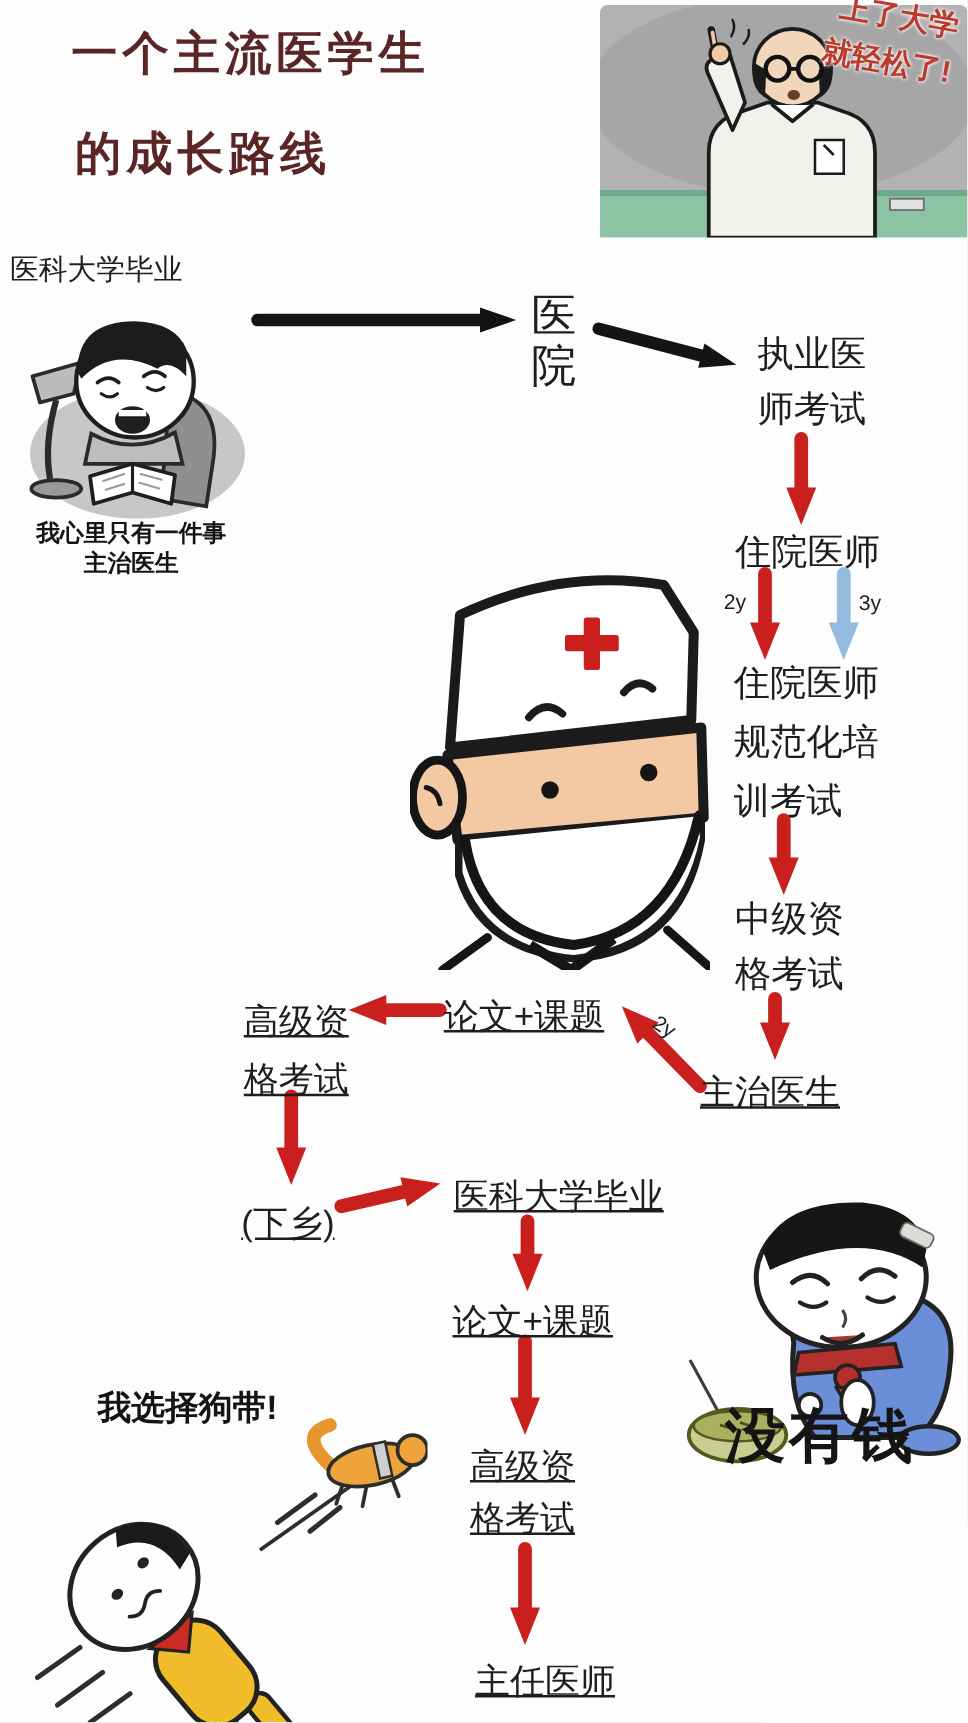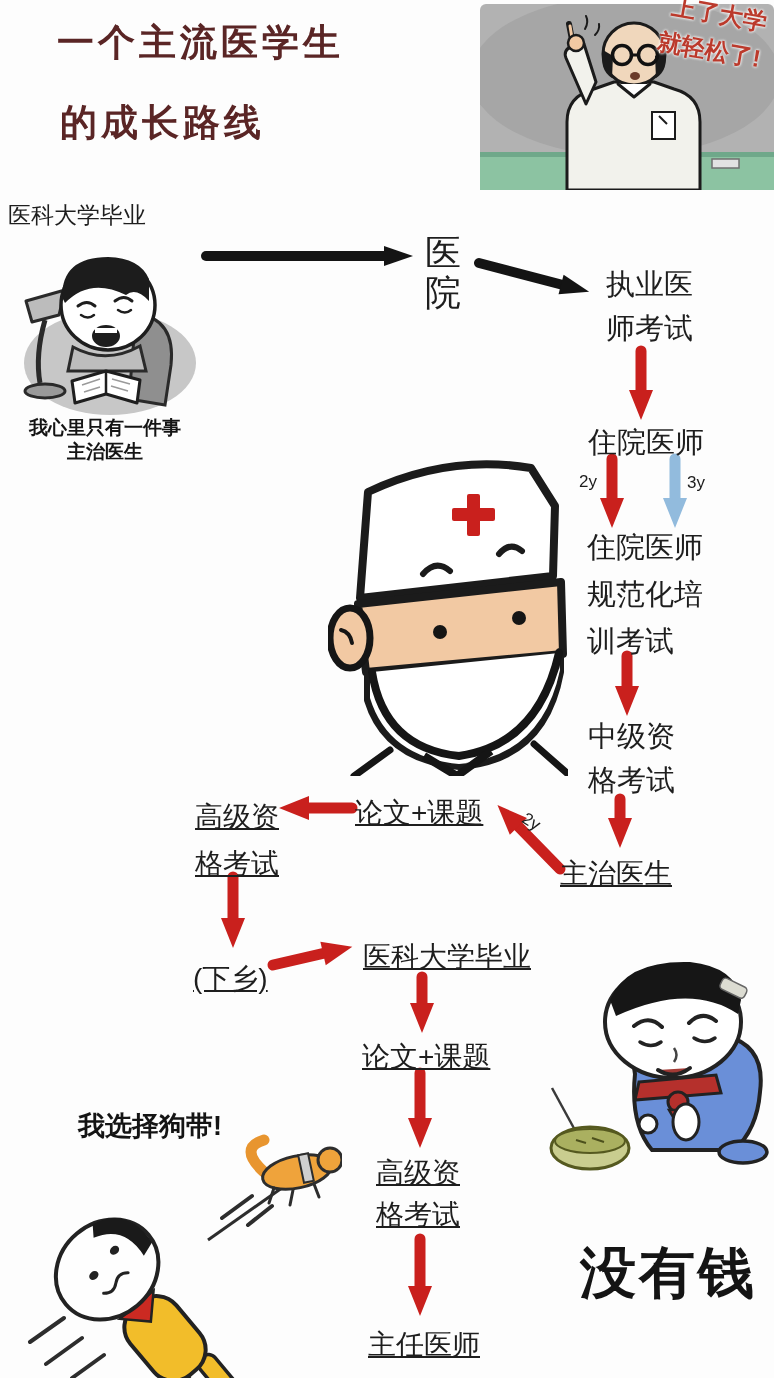--- a/index.html
+++ b/index.html
@@ -182,21 +182,21 @@
 
   <div class="abs node small" style="left:363px;top:934px;">医科大学毕业</div>
 
   <div class="abs node small" style="left:362px;top:1034px;">论文+课题</div>
 
   <div class="abs node small" style="left:376px;top:1152px;line-height:42px;">
     <div>高级资</div>
     <div>格考试</div>
   </div>
 
-  <div class="abs node small" style="left:368px;top:1322px;">主任医师</div>
+  <div class="abs node small" style="left:380px;top:1322px;">主任医师</div>
 
   <svg class="abs" style="left:540px;top:952px;" width="234" height="222" viewBox="0 0 234 222">
     <path d="M95,122 Q88,86 126,82 L186,84 Q226,94 220,140 Q217,178 194,198 L112,198 Q90,172 95,122 Z" fill="var(--meme_blue)" stroke="#222" stroke-width="4"></path>
     <ellipse cx="203" cy="200" rx="24" ry="11" fill="var(--meme_blue)" stroke="#222" stroke-width="3.5"></ellipse>
     <ellipse cx="133" cy="70" rx="68" ry="56" fill="#ffffff" stroke="#222" stroke-width="4"></ellipse>
     <path d="M70,48 Q86,8 150,10 Q196,15 201,48 L198,62 Q150,30 76,64 Z" fill="#161616"></path>
     <rect x="180" y="30" width="27" height="12" rx="4" fill="#dcdcd2" stroke="#666" stroke-width="1.5" transform="rotate(26 193 36)"></rect>
     <path d="M94,74 q15,-12 28,1 M149,71 q13,-13 27,-2" fill="none" stroke="#222" stroke-width="4" stroke-linecap="round"></path>
     <path d="M100,90 q11,7 21,0 M154,86 q11,7 21,0" fill="none" stroke="#222" stroke-width="3.5" stroke-linecap="round"></path>
     <path d="M134,96 q5,7 0,14" fill="none" stroke="#444" stroke-width="2.5"></path>
@@ -204,21 +204,21 @@
     <path d="M99,130 L176,123 L181,141 L95,148 Z" fill="var(--scarf_red)" stroke="#222" stroke-width="3"></path>
     <circle cx="138" cy="150" r="10" fill="var(--scarf_red)" stroke="#222" stroke-width="3"></circle>
     <path d="M129,158 L150,158 L140,177 Z" fill="var(--scarf_red)" stroke="#222" stroke-width="2.5"></path>
     <ellipse cx="146" cy="170" rx="13" ry="18" fill="#fff" stroke="#222" stroke-width="3"></ellipse>
     <path d="M36,180 L12,136" stroke="#3a3a3a" stroke-width="2.5"></path>
     <ellipse cx="50" cy="196" rx="39" ry="21" fill="var(--bowl_green)" stroke="#55591f" stroke-width="3"></ellipse>
     <ellipse cx="50" cy="189" rx="35" ry="12" fill="#aab060" stroke="#55591f" stroke-width="2"></ellipse>
     <path d="M36,188 l10,3 M52,186 l12,4" stroke="#4c501c" stroke-width="2"></path>
     <circle cx="108" cy="172" r="9" fill="#fefefe" stroke="#222" stroke-width="3"></circle>
   </svg>
-  <div class="abs caption" style="left:580px;top:1236px;font-size:56px;letter-spacing:3px;">没有钱</div>
+  <div class="abs caption" style="left:580px;top:1117px;font-size:48px;letter-spacing:3px;">没有钱</div>
 
   <div class="abs caption" style="left:78px;top:1108px;font-size:27px;">我选择狗带!</div>
   <svg class="abs" style="left:12px;top:1092px;" width="330" height="286" viewBox="0 0 330 286">
     <line x1="196" y1="148" x2="284" y2="86" stroke="#2d2d2d" stroke-width="3"></line>
     <g>
       <path d="M252,80 q-26,-24 0,-32" fill="none" stroke="#e8952f" stroke-width="11" stroke-linecap="round"></path>
       <ellipse cx="285" cy="80" rx="35" ry="16" fill="var(--dog_orange)" stroke="#2d2d2d" stroke-width="3" transform="rotate(-12 285 80)"></ellipse>
       <circle cx="318" cy="68" r="12" fill="var(--dog_orange)" stroke="#2d2d2d" stroke-width="3"></circle>
       <rect x="289" y="62" width="10" height="28" fill="#cfcfcf" stroke="#2d2d2d" stroke-width="2" transform="rotate(-12 294 76)"></rect>
       <path d="M262,96 l-5,15 M281,98 l-3,15 M302,92 l5,13" stroke="#2d2d2d" stroke-width="3" stroke-linecap="round"></path>

